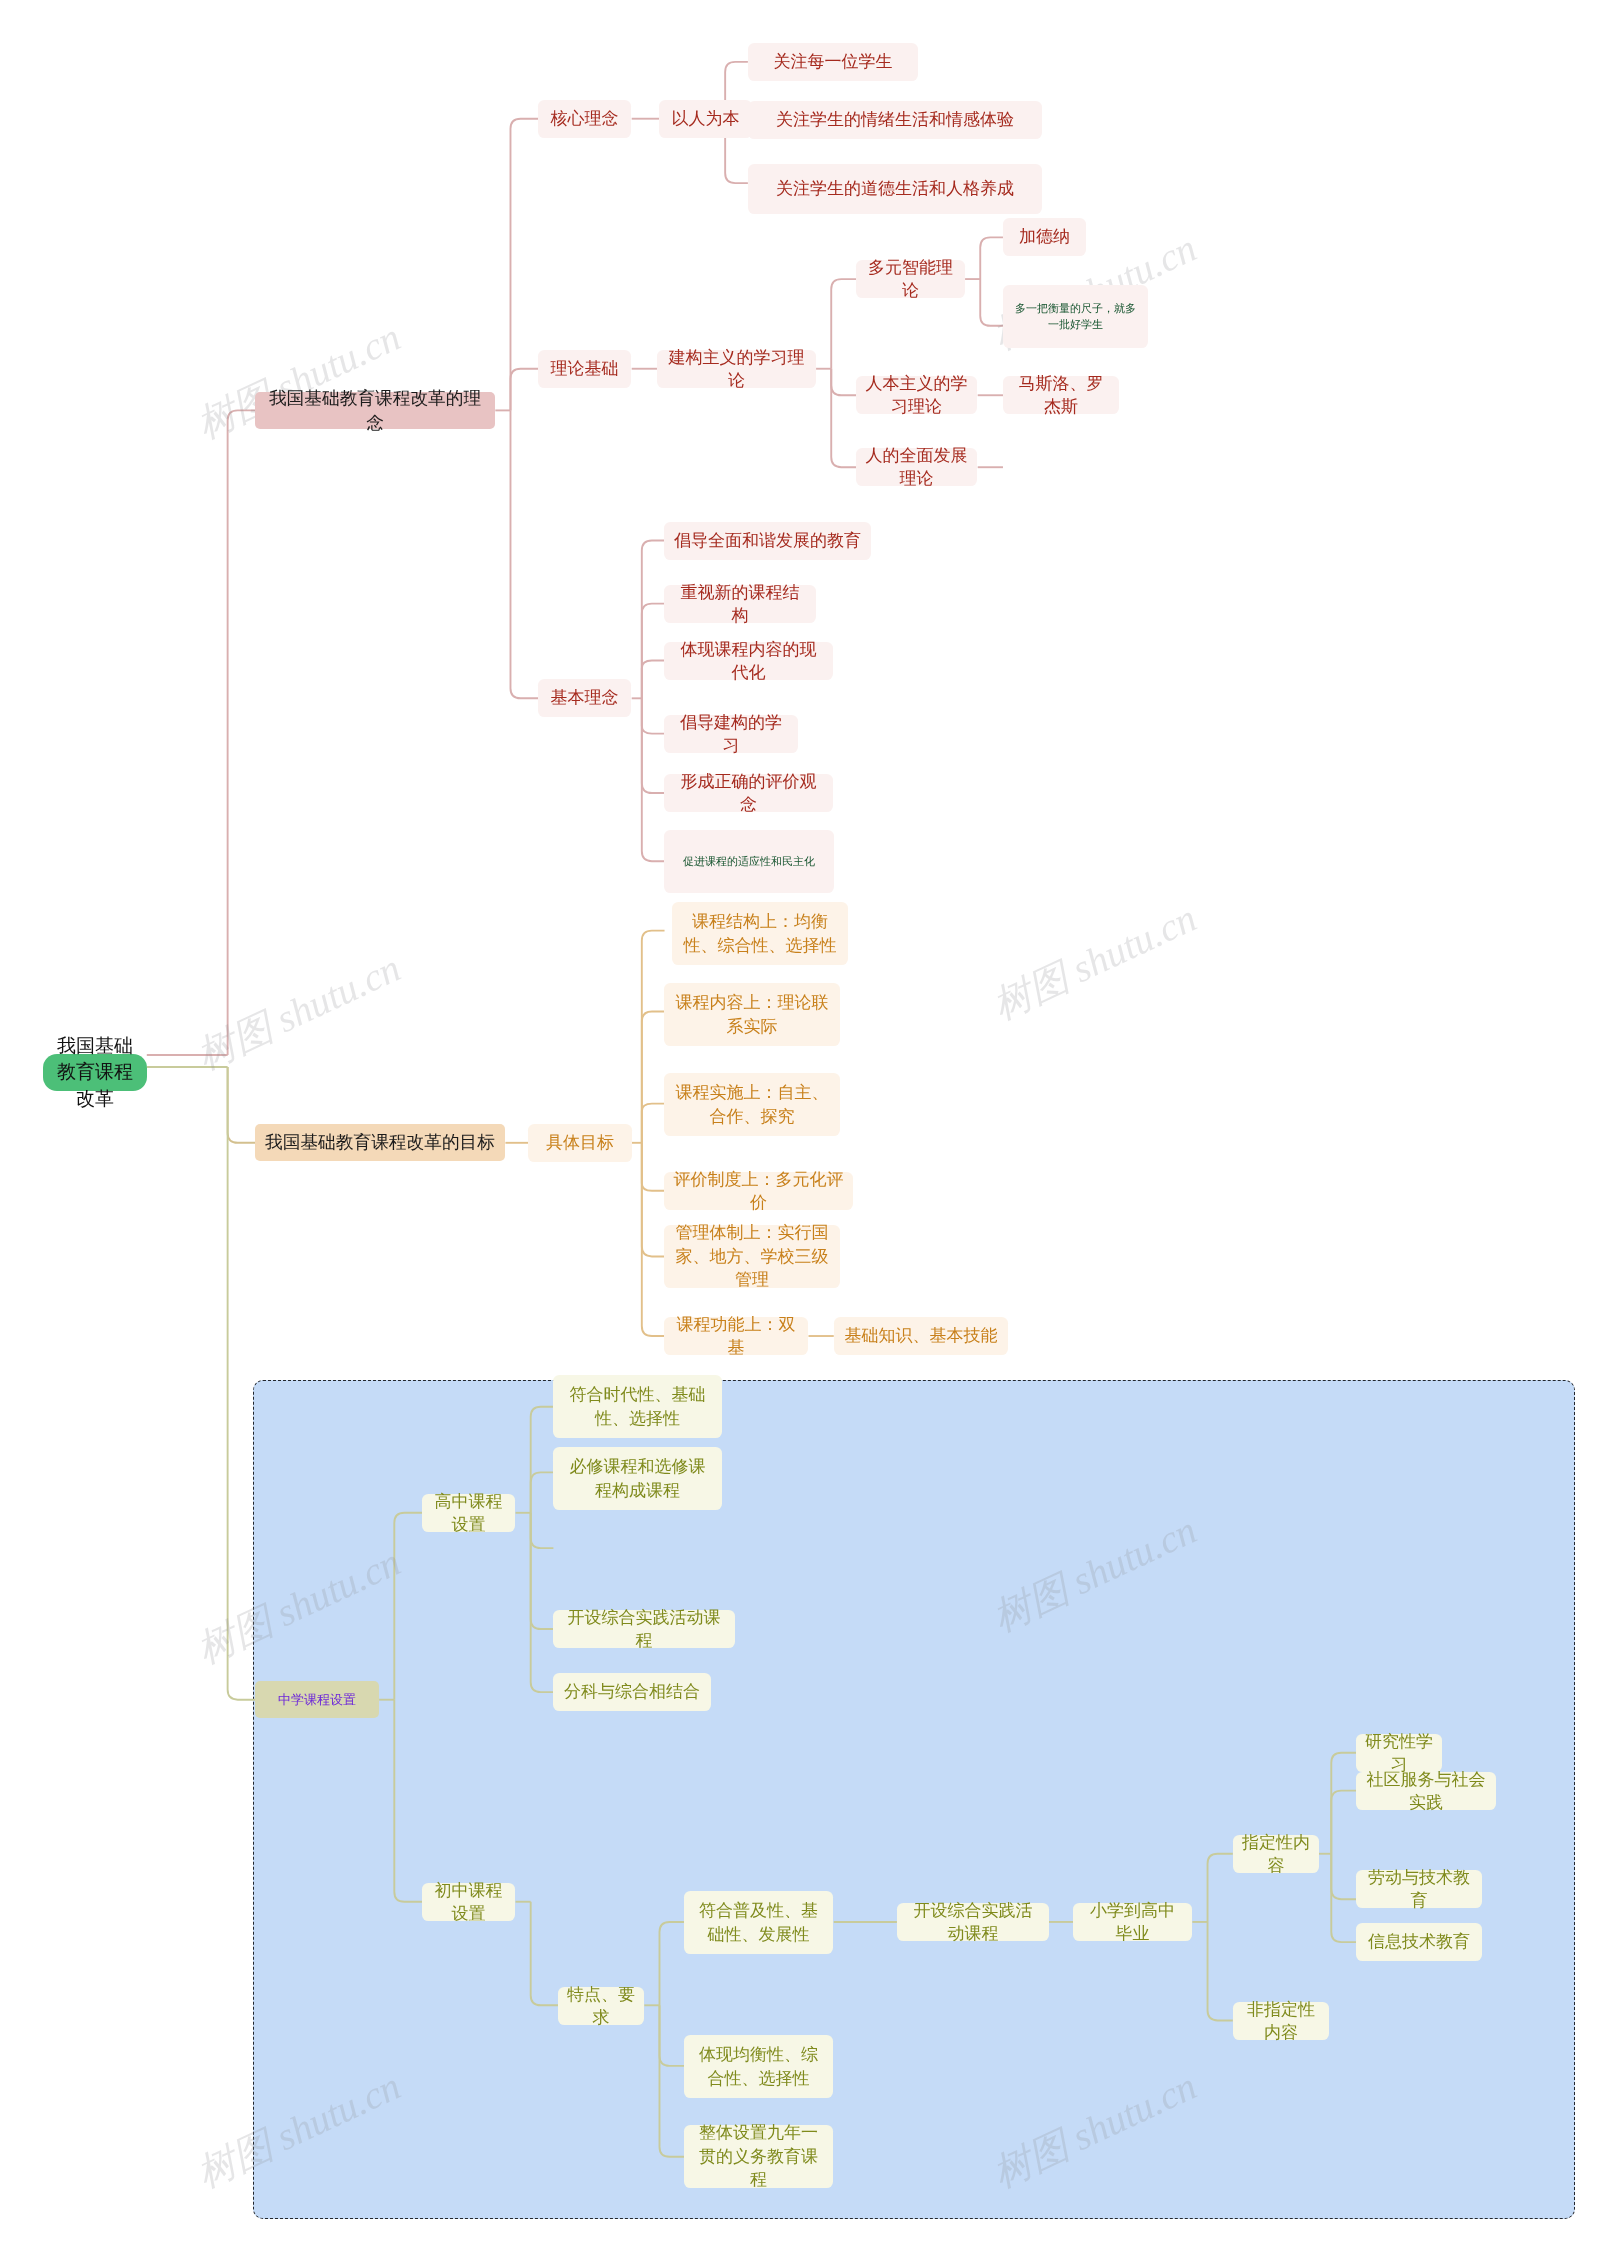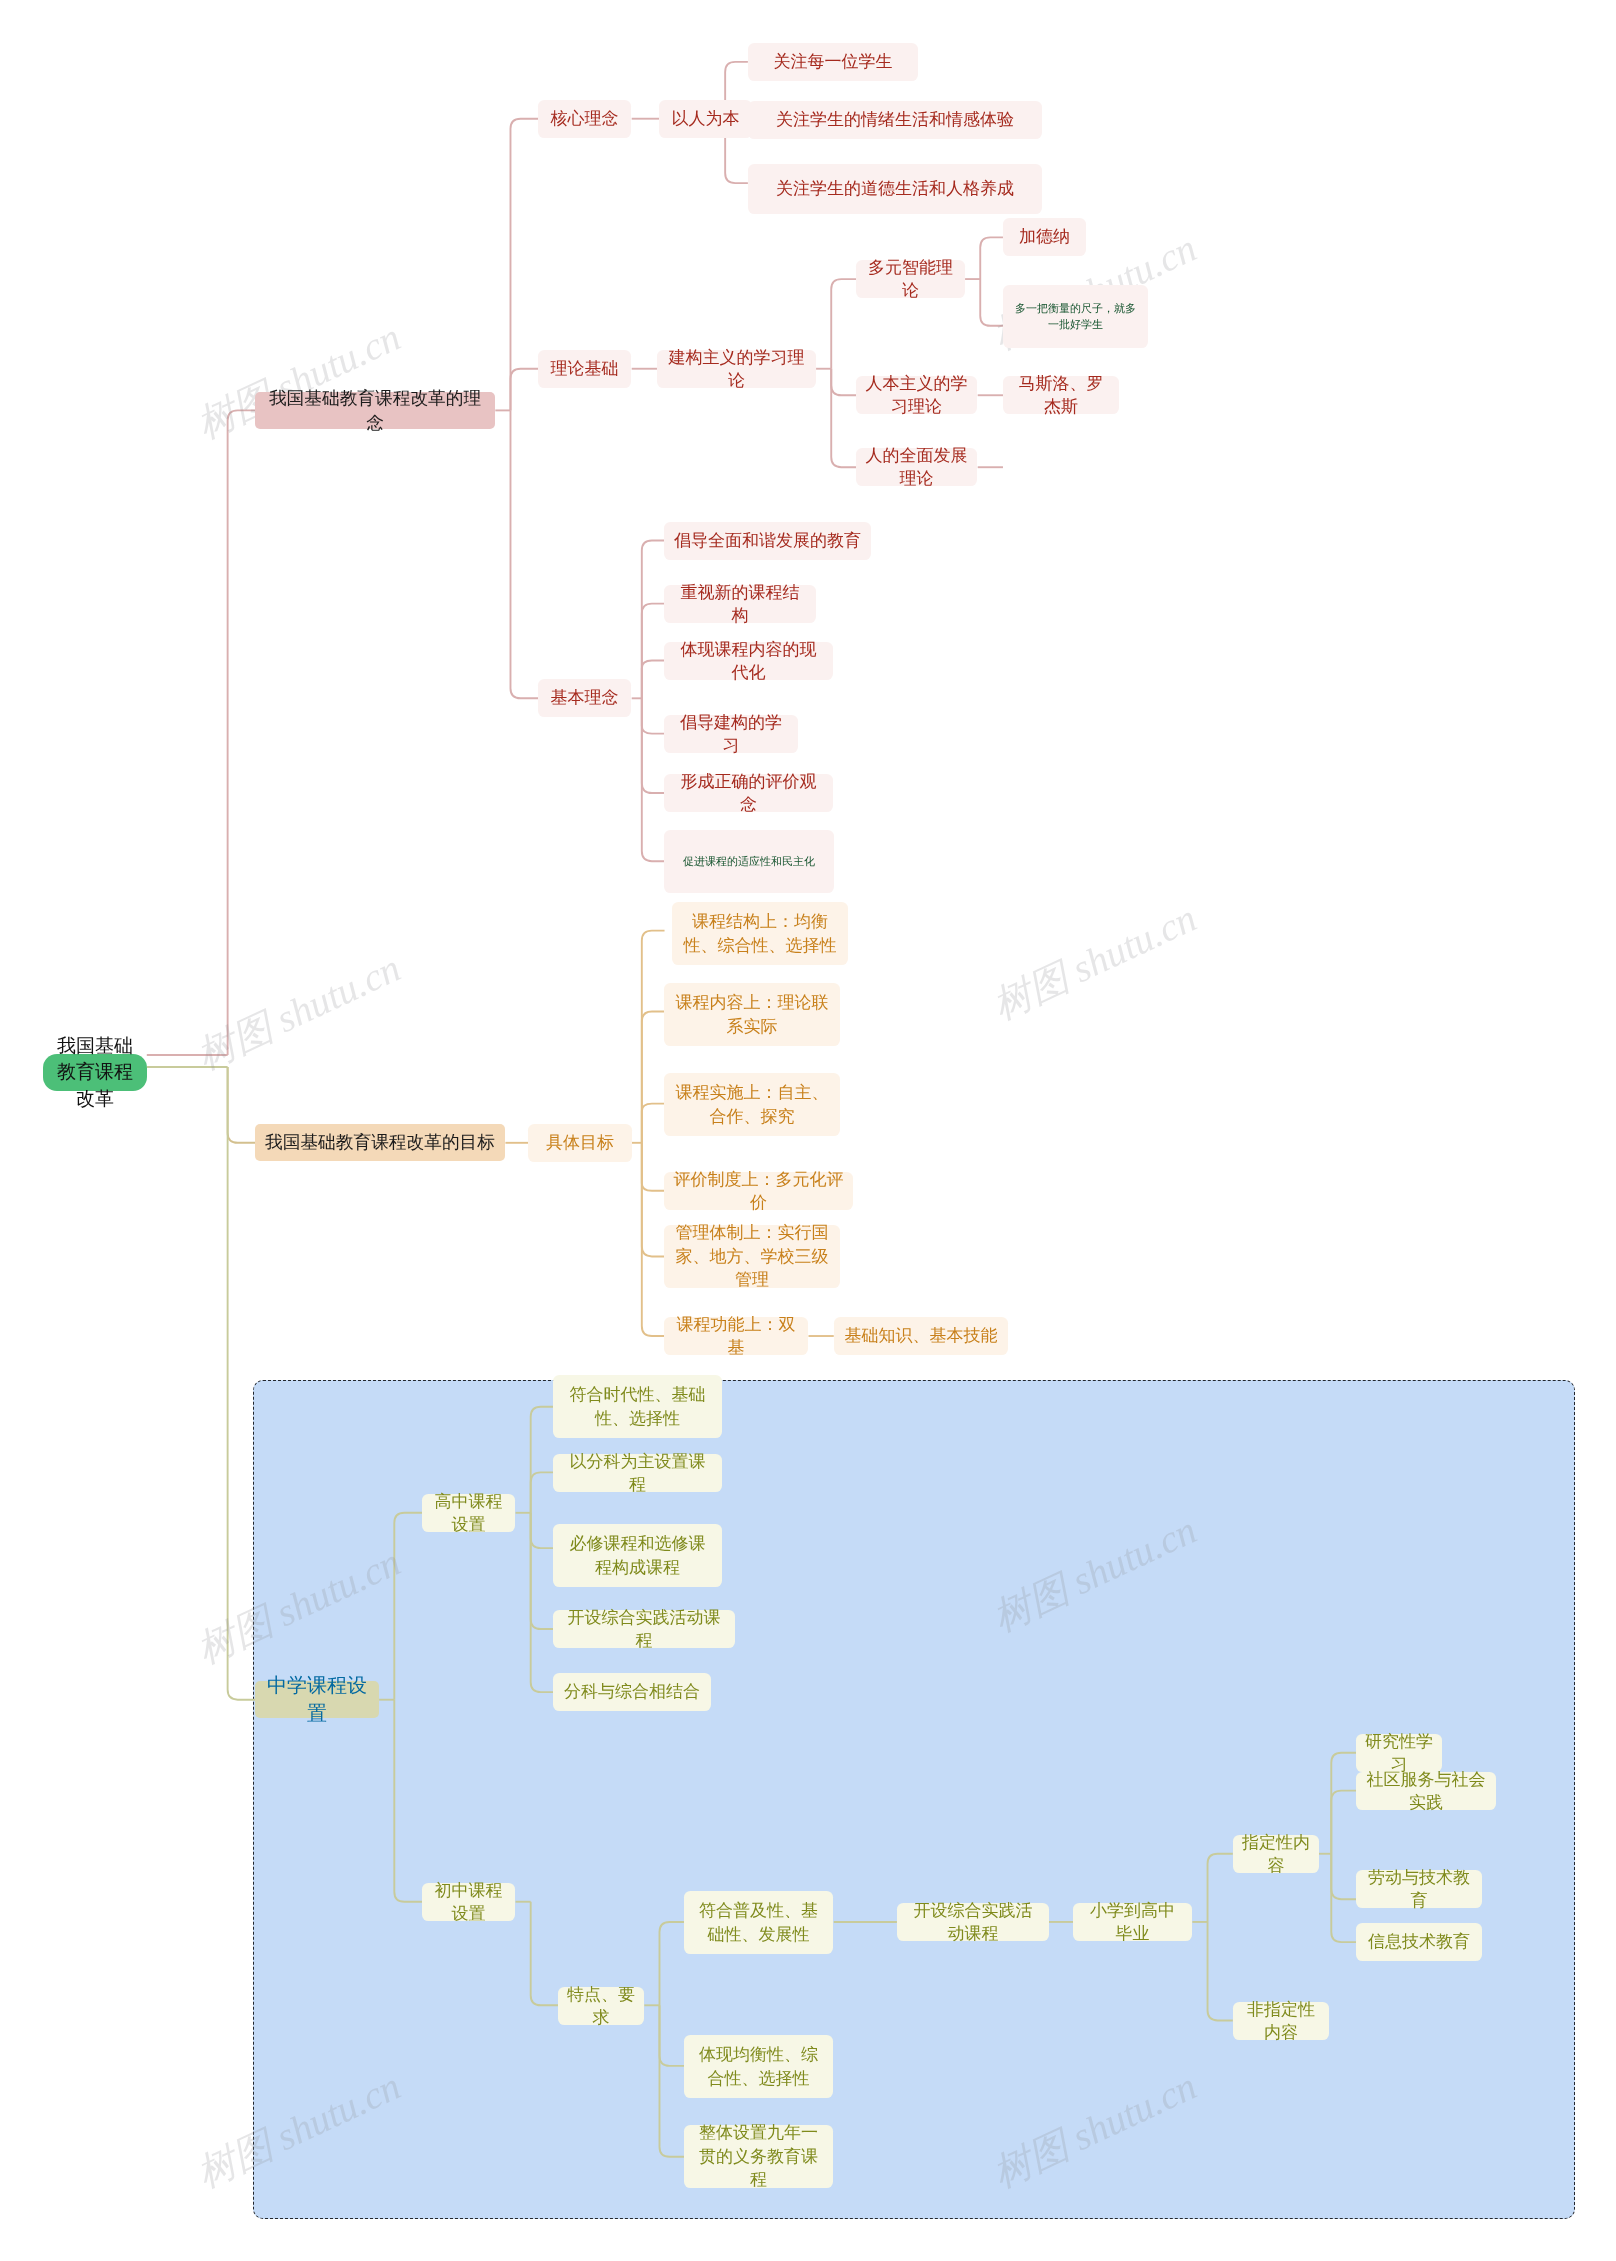--- a/index.html
+++ b/index.html
@@ -16,21 +16,21 @@
   
   .n-b1{background:#E8C3C3;color:#1b1b1b;font-size:17.7px;border-radius:5px;}
   .n-p1{background:#FBF1F0;color:#A52A1E;font-size:17px;}
   .n-p1b{background:#FBF1F0;color:#14532d;font-size:11px;}
 
   
   .n-b2{background:#F4D9B8;color:#1b1b1b;font-size:17.7px;border-radius:5px;}
   .n-p2{background:#FDF3E8;color:#C8801B;font-size:17px;}
 
   
-  .n-b3{background:#D8D8B0;color:#0369a1;font-size:20px;border-radius:5px;}
+  .n-b3{background:#D8D8B0;color:#6d28d9;font-size:13px;border-radius:5px;}
   .n-p3{background:#F7F7E6;color:#7F8A1C;font-size:17px;}
 
   
   #blue-region{position:absolute;background:#C5DBF7;border:1.9px dashed #23272e;border-radius:10px;}
 
   
   .wm{position:absolute;color:rgba(140,140,145,.22);font-family:"Liberation Serif","DejaVu Serif",serif;
       font-style:italic;font-size:39px;transform:rotate(-25deg);white-space:nowrap;user-select:none;pointer-events:none;}
 </style>
 </head>
@@ -179,21 +179,21 @@
   <div class="node n-p2" style="left:664px;top:1172px;width:189px;height:38px;">评价制度上：多元化评价</div>
   <div class="node n-p2" style="left:664px;top:1225px;width:176px;height:63px;">管理体制上：实行国家、地方、学校三级管理</div>
   <div class="node n-p2" style="left:664px;top:1317px;width:144px;height:38px;">课程功能上：双基</div>
   <div class="node n-p2" style="left:834px;top:1317px;width:174px;height:38px;">基础知识、基本技能</div>
 
   <div class="node n-b3" style="left:255px;top:1681px;width:124px;height:37px;">中学课程设置</div>
 
   <div class="node n-p3" style="left:422px;top:1494px;width:93px;height:38px;">高中课程设置</div>
   <div class="node n-p3" style="left:553px;top:1375px;width:169px;height:63px;">符合时代性、基础性、选择性</div>
   <div class="node n-p3" style="left:553px;top:1454px;width:169px;height:38px;">以分科为主设置课程</div>
-  <div class="node n-p3" style="left:553px;top:1524px;width:169px;height:63px;">必修课程和选修课程构成课程</div>
+  <div class="node n-p3" style="left:553px;top:1447px;width:169px;height:63px;">必修课程和选修课程构成课程</div>
   <div class="node n-p3" style="left:553px;top:1610px;width:182px;height:38px;">开设综合实践活动课程</div>
   <div class="node n-p3" style="left:553px;top:1673px;width:158px;height:38px;">分科与综合相结合</div>
 
   <div class="node n-p3" style="left:422px;top:1883px;width:93px;height:38px;">初中课程设置</div>
   <div class="node n-p3" style="left:558px;top:1987px;width:86px;height:38px;">特点、要求</div>
 
   <div class="node n-p3" style="left:684px;top:1891px;width:149px;height:63px;">符合普及性、基础性、发展性</div>
   <div class="node n-p3" style="left:897px;top:1903px;width:152px;height:38px;">开设综合实践活动课程</div>
   <div class="node n-p3" style="left:1073px;top:1903px;width:119px;height:38px;">小学到高中毕业</div>
 

